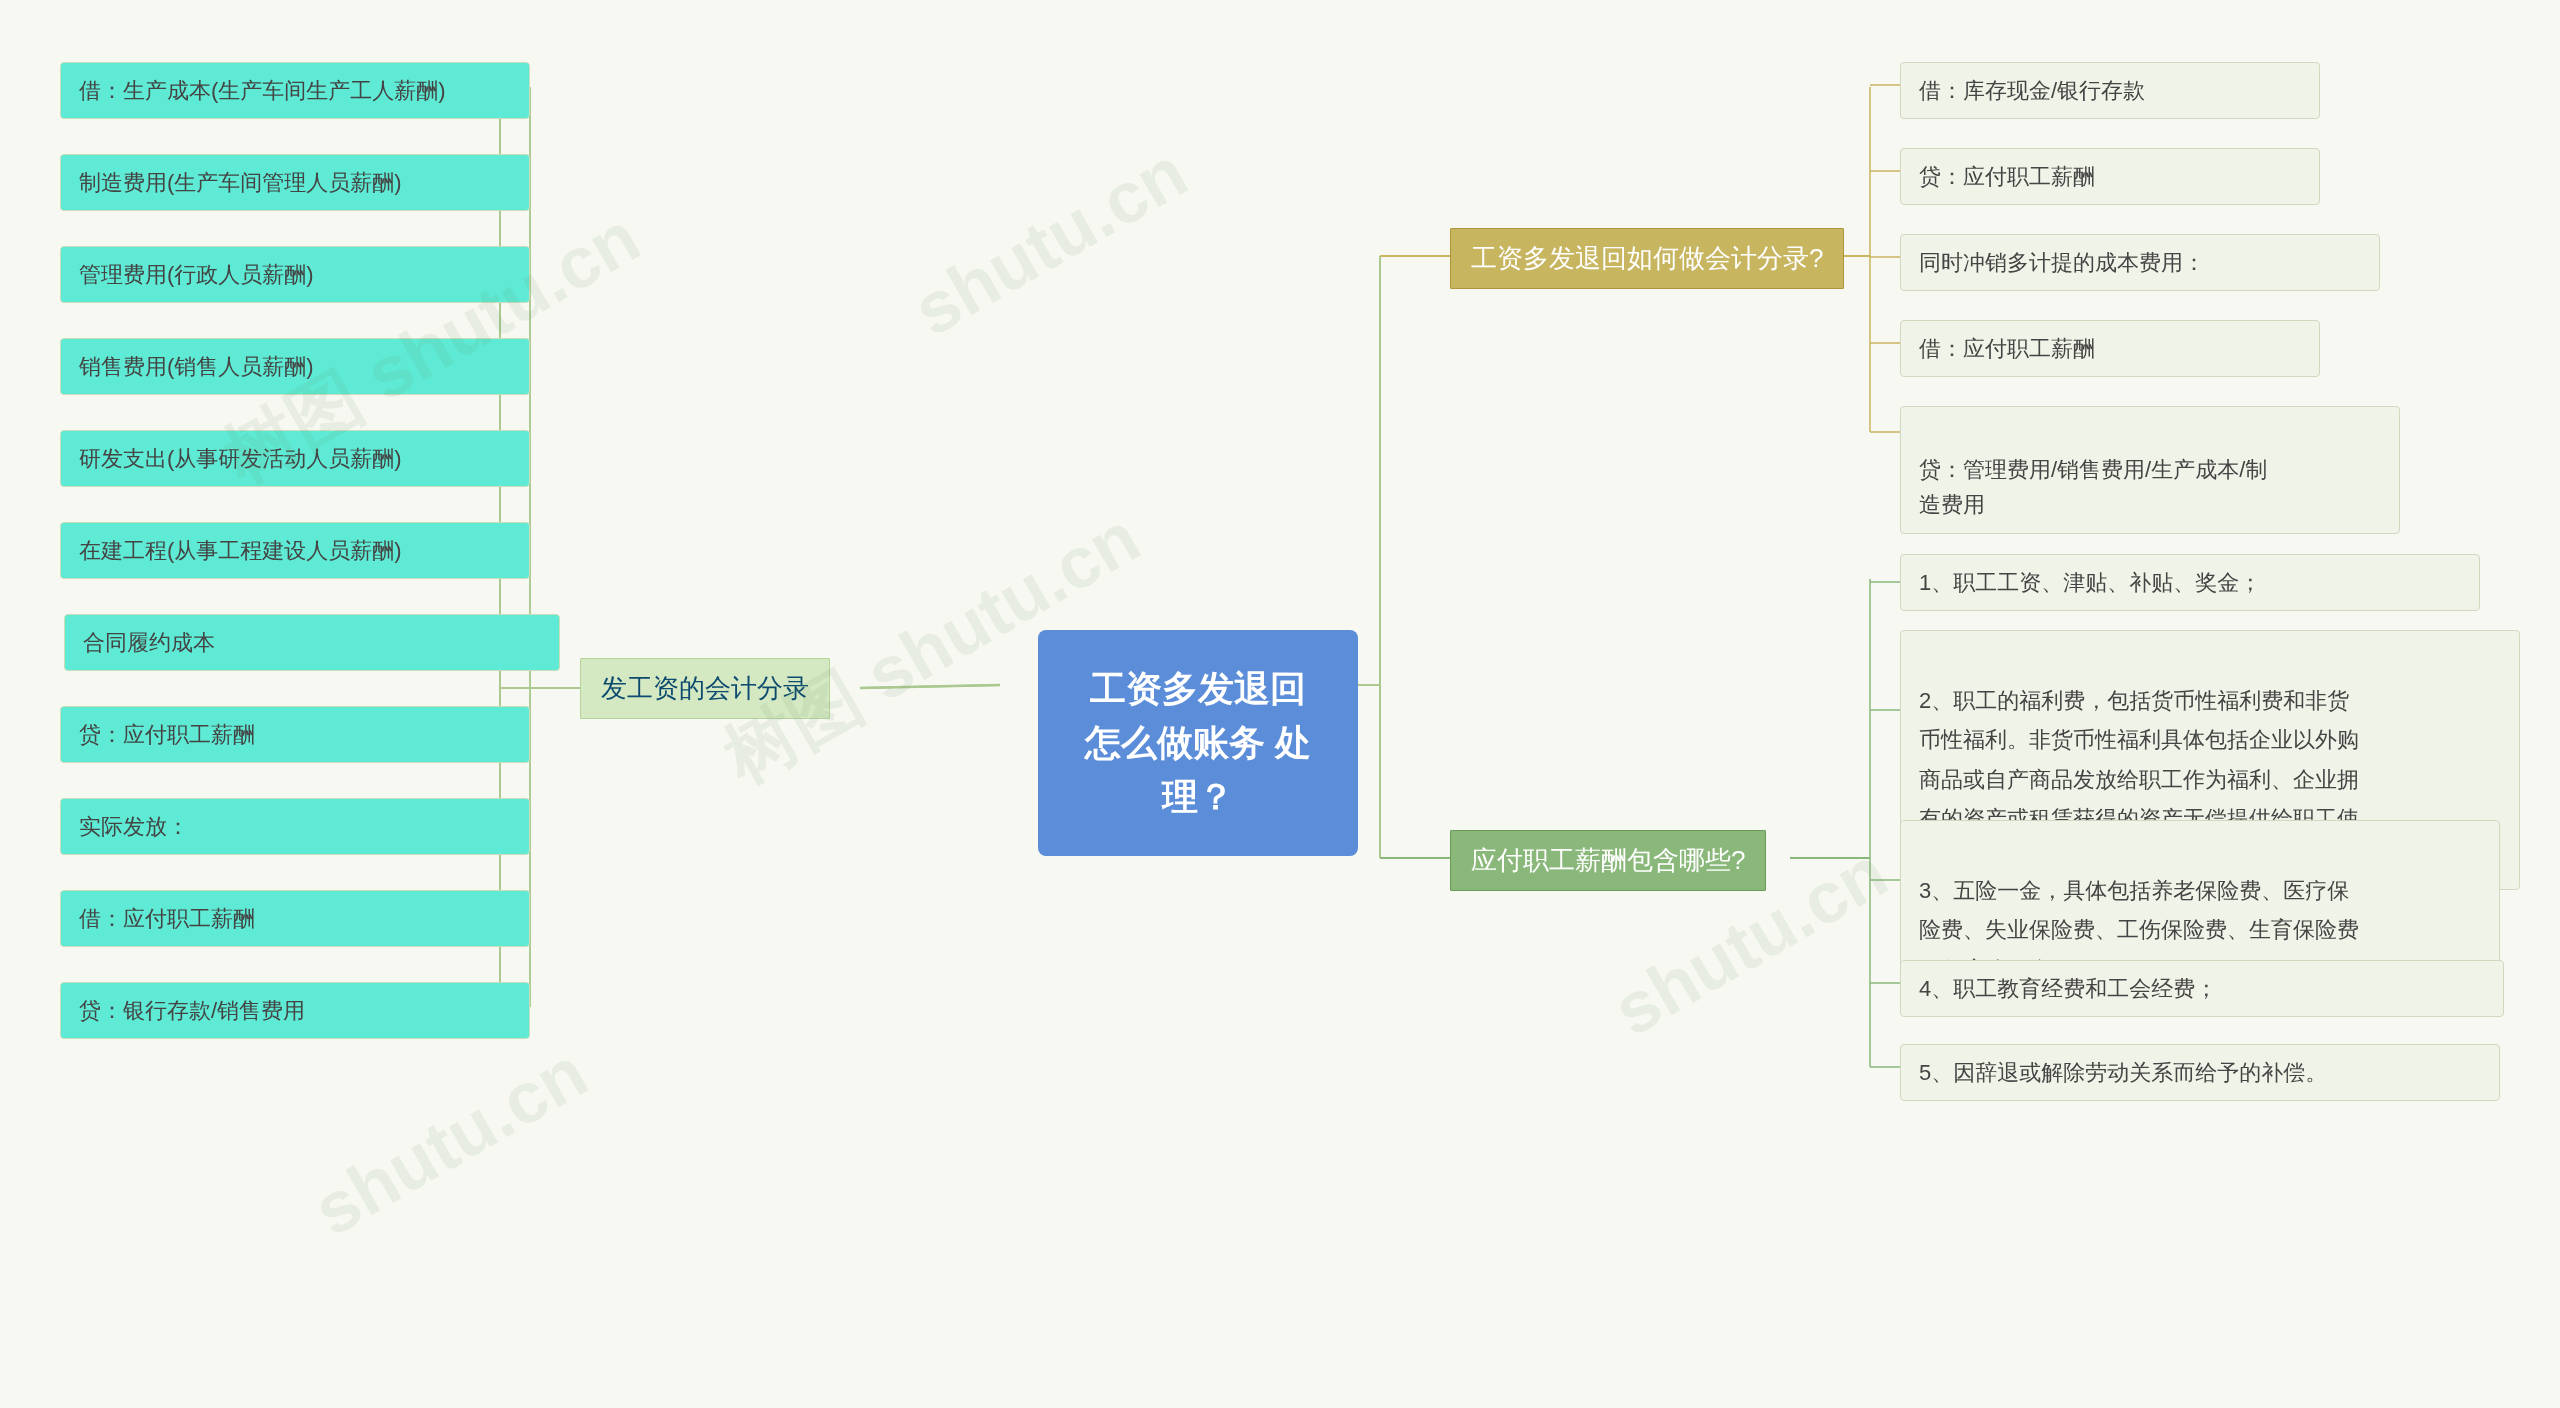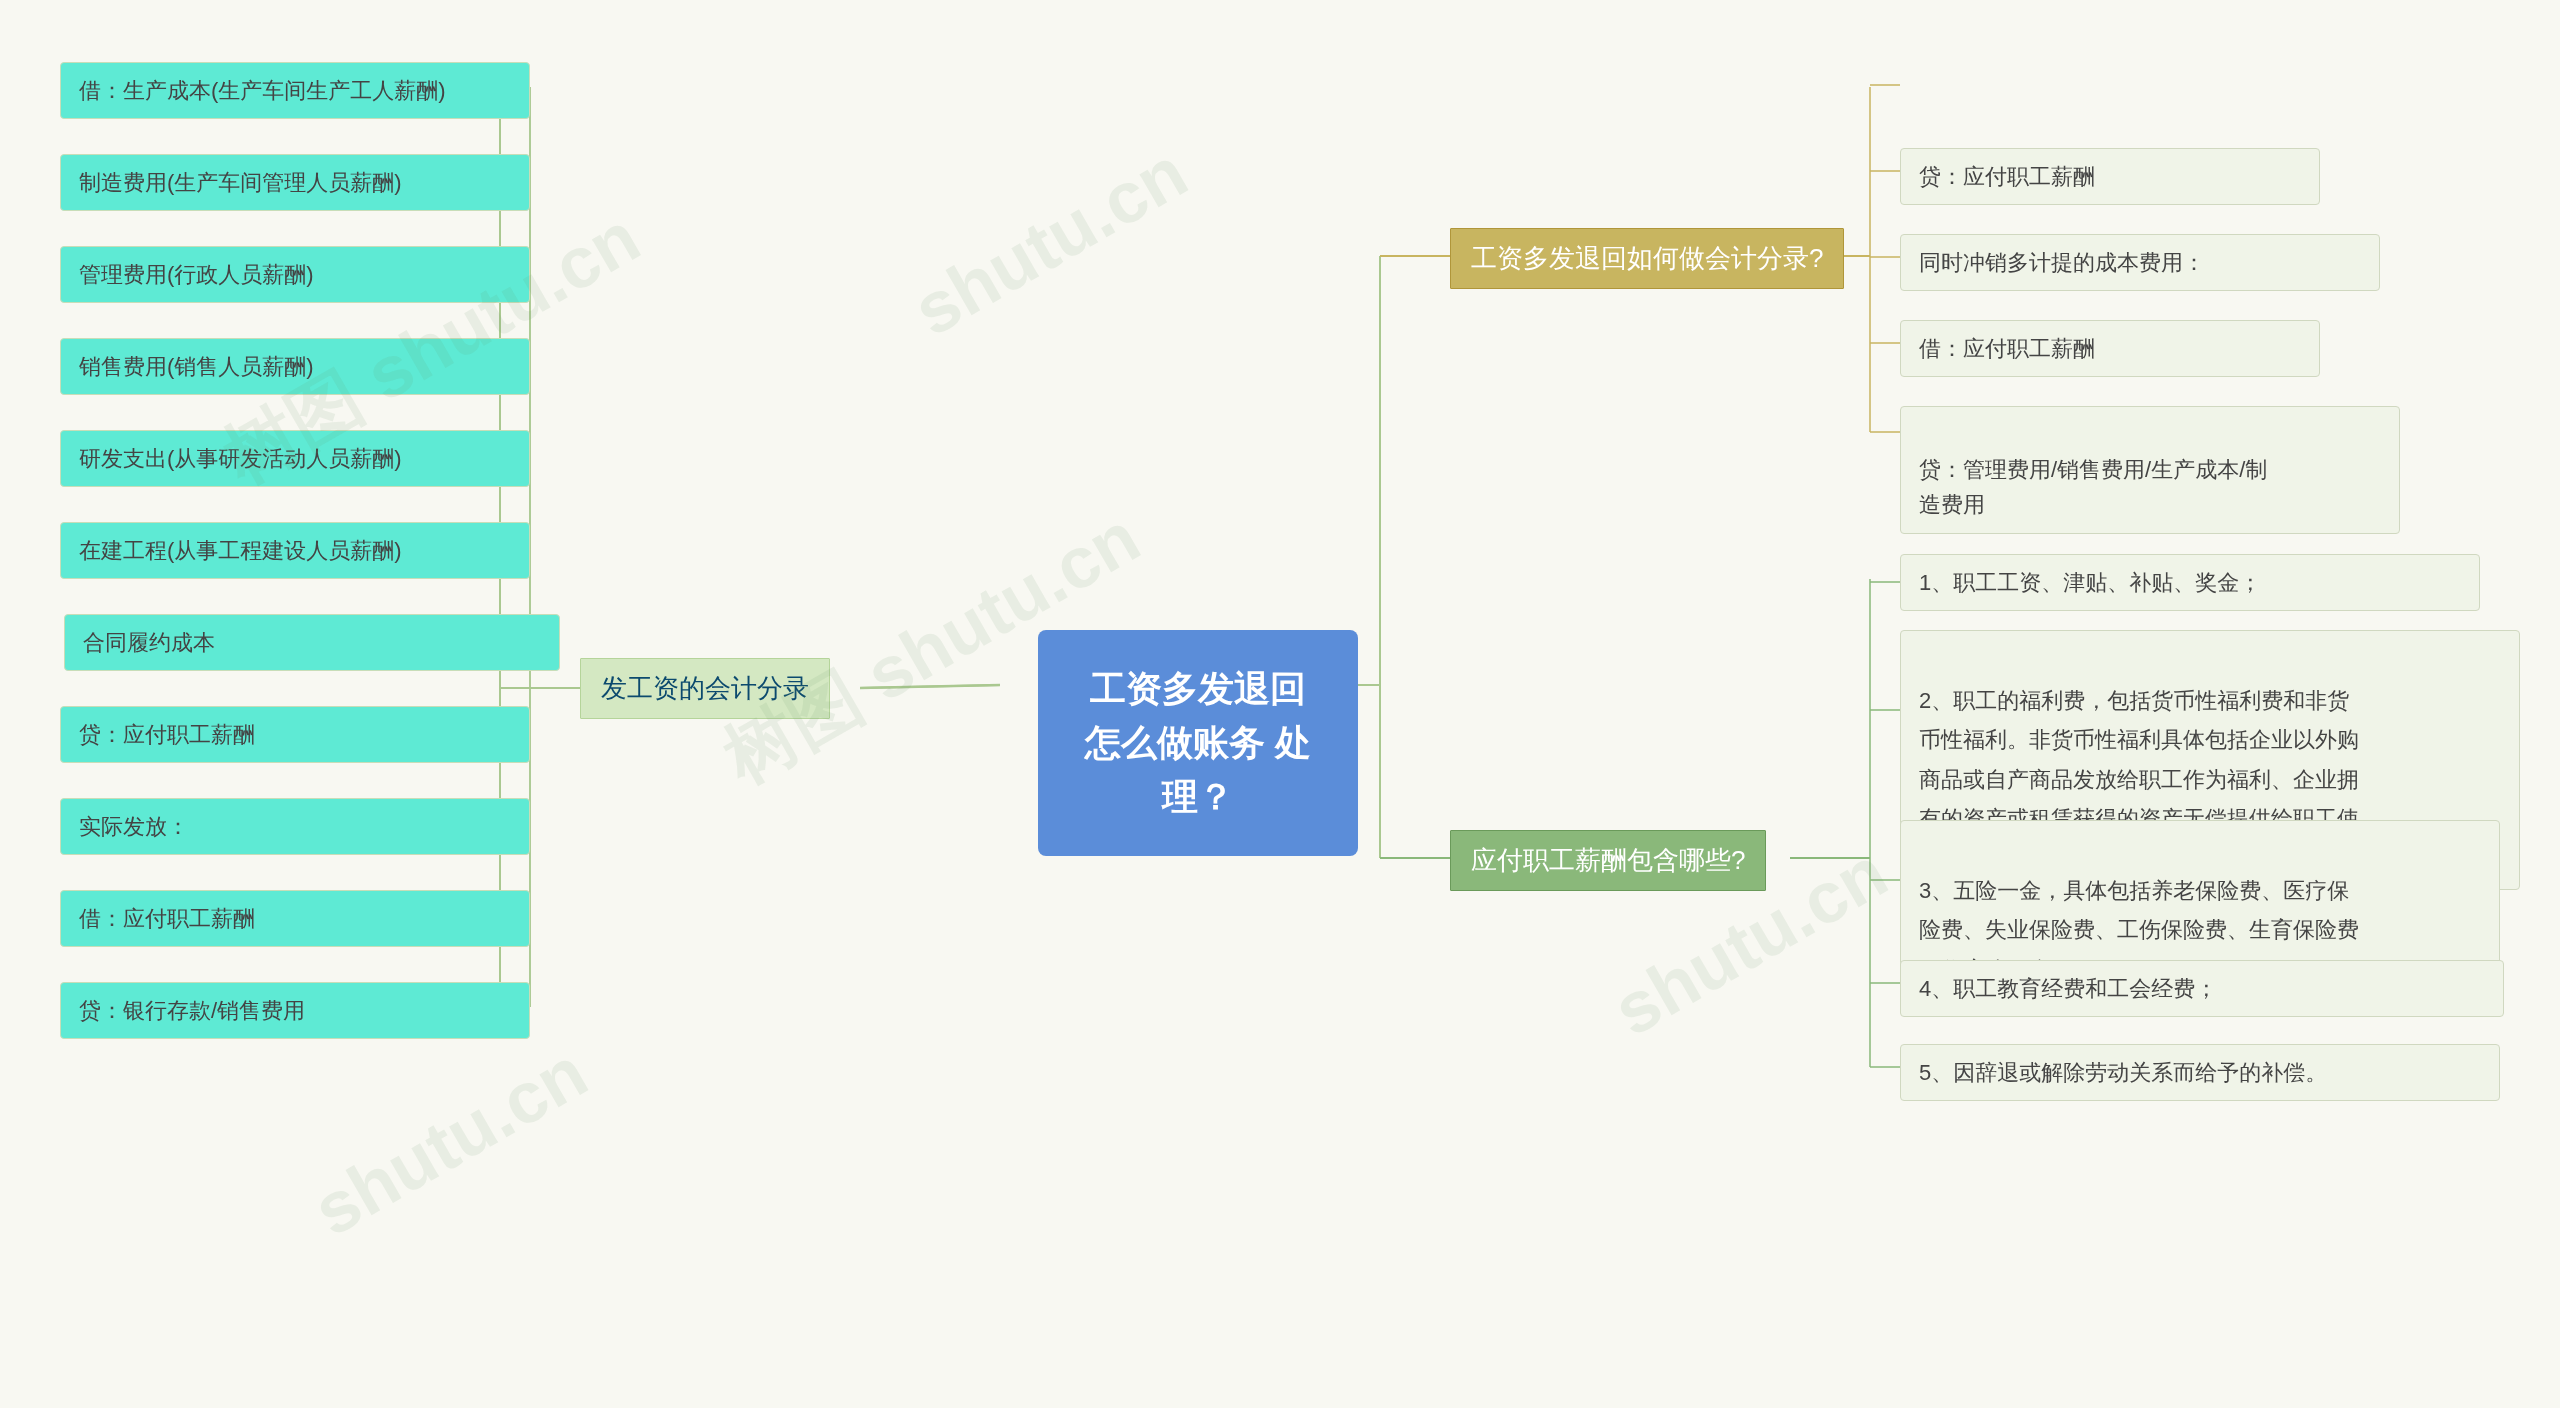--- a/index.html
+++ b/index.html
@@ -179,20 +179,23 @@
     <span>借：应付职工薪酬</span>
   </div>
   <div class="leaf-node" style="left:60px; top:982px; width:470px;">
     <span>贷：银行存款/销售费用</span>
   </div>
 
   <div class="branch-node branch-right-gold" style="left:1450px; top:228px; white-space:nowrap;">
     <span>工资多发退回如何做会计分录?</span>
   </div>
 
+  <div class="leaf-node-right" style="left:1900px; top:62px; width:420px;">
+    <span>借：库存现金/银行存款</span>
+  </div>
   <div class="leaf-node-right" style="left:1900px; top:148px; width:420px;">
     <span>贷：应付职工薪酬</span>
   </div>
   <div class="leaf-node-right" style="left:1900px; top:234px; width:480px;">
     <span>同时冲销多计提的成本费用：</span>
   </div>
   <div class="leaf-node-right" style="left:1900px; top:320px; width:420px;">
     <span>借：应付职工薪酬</span>
   </div>
   <div class="leaf-node-right" style="left:1900px; top:406px; width:500px; white-space:pre-line;">

